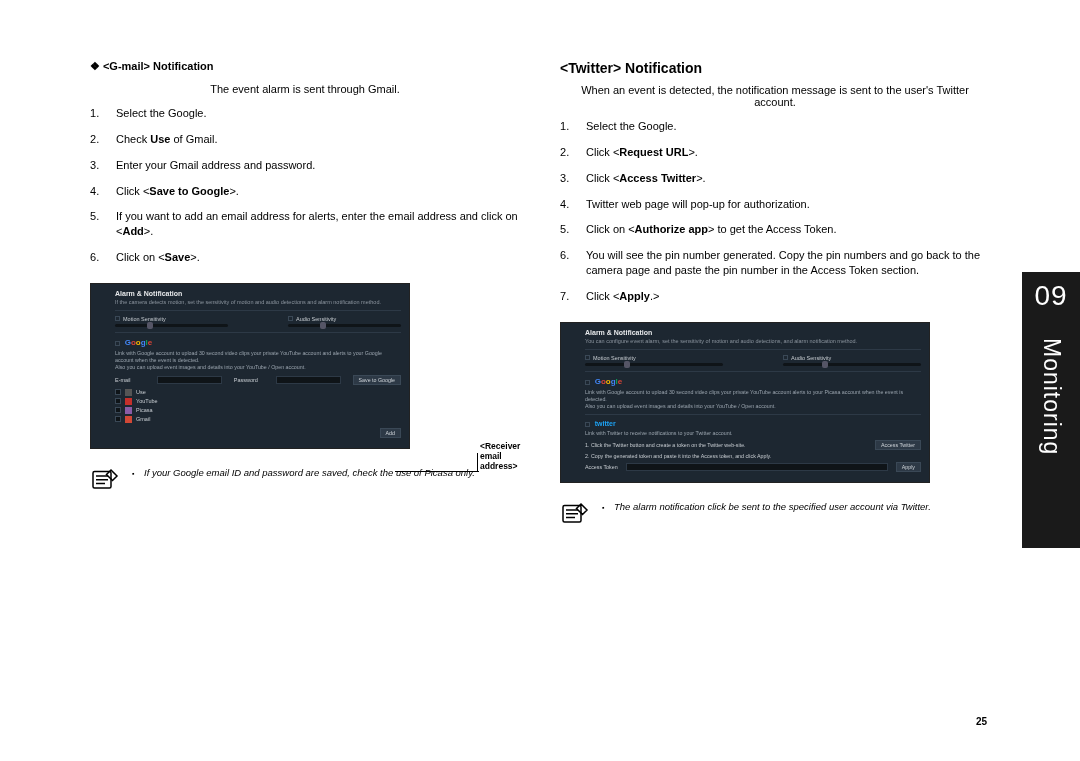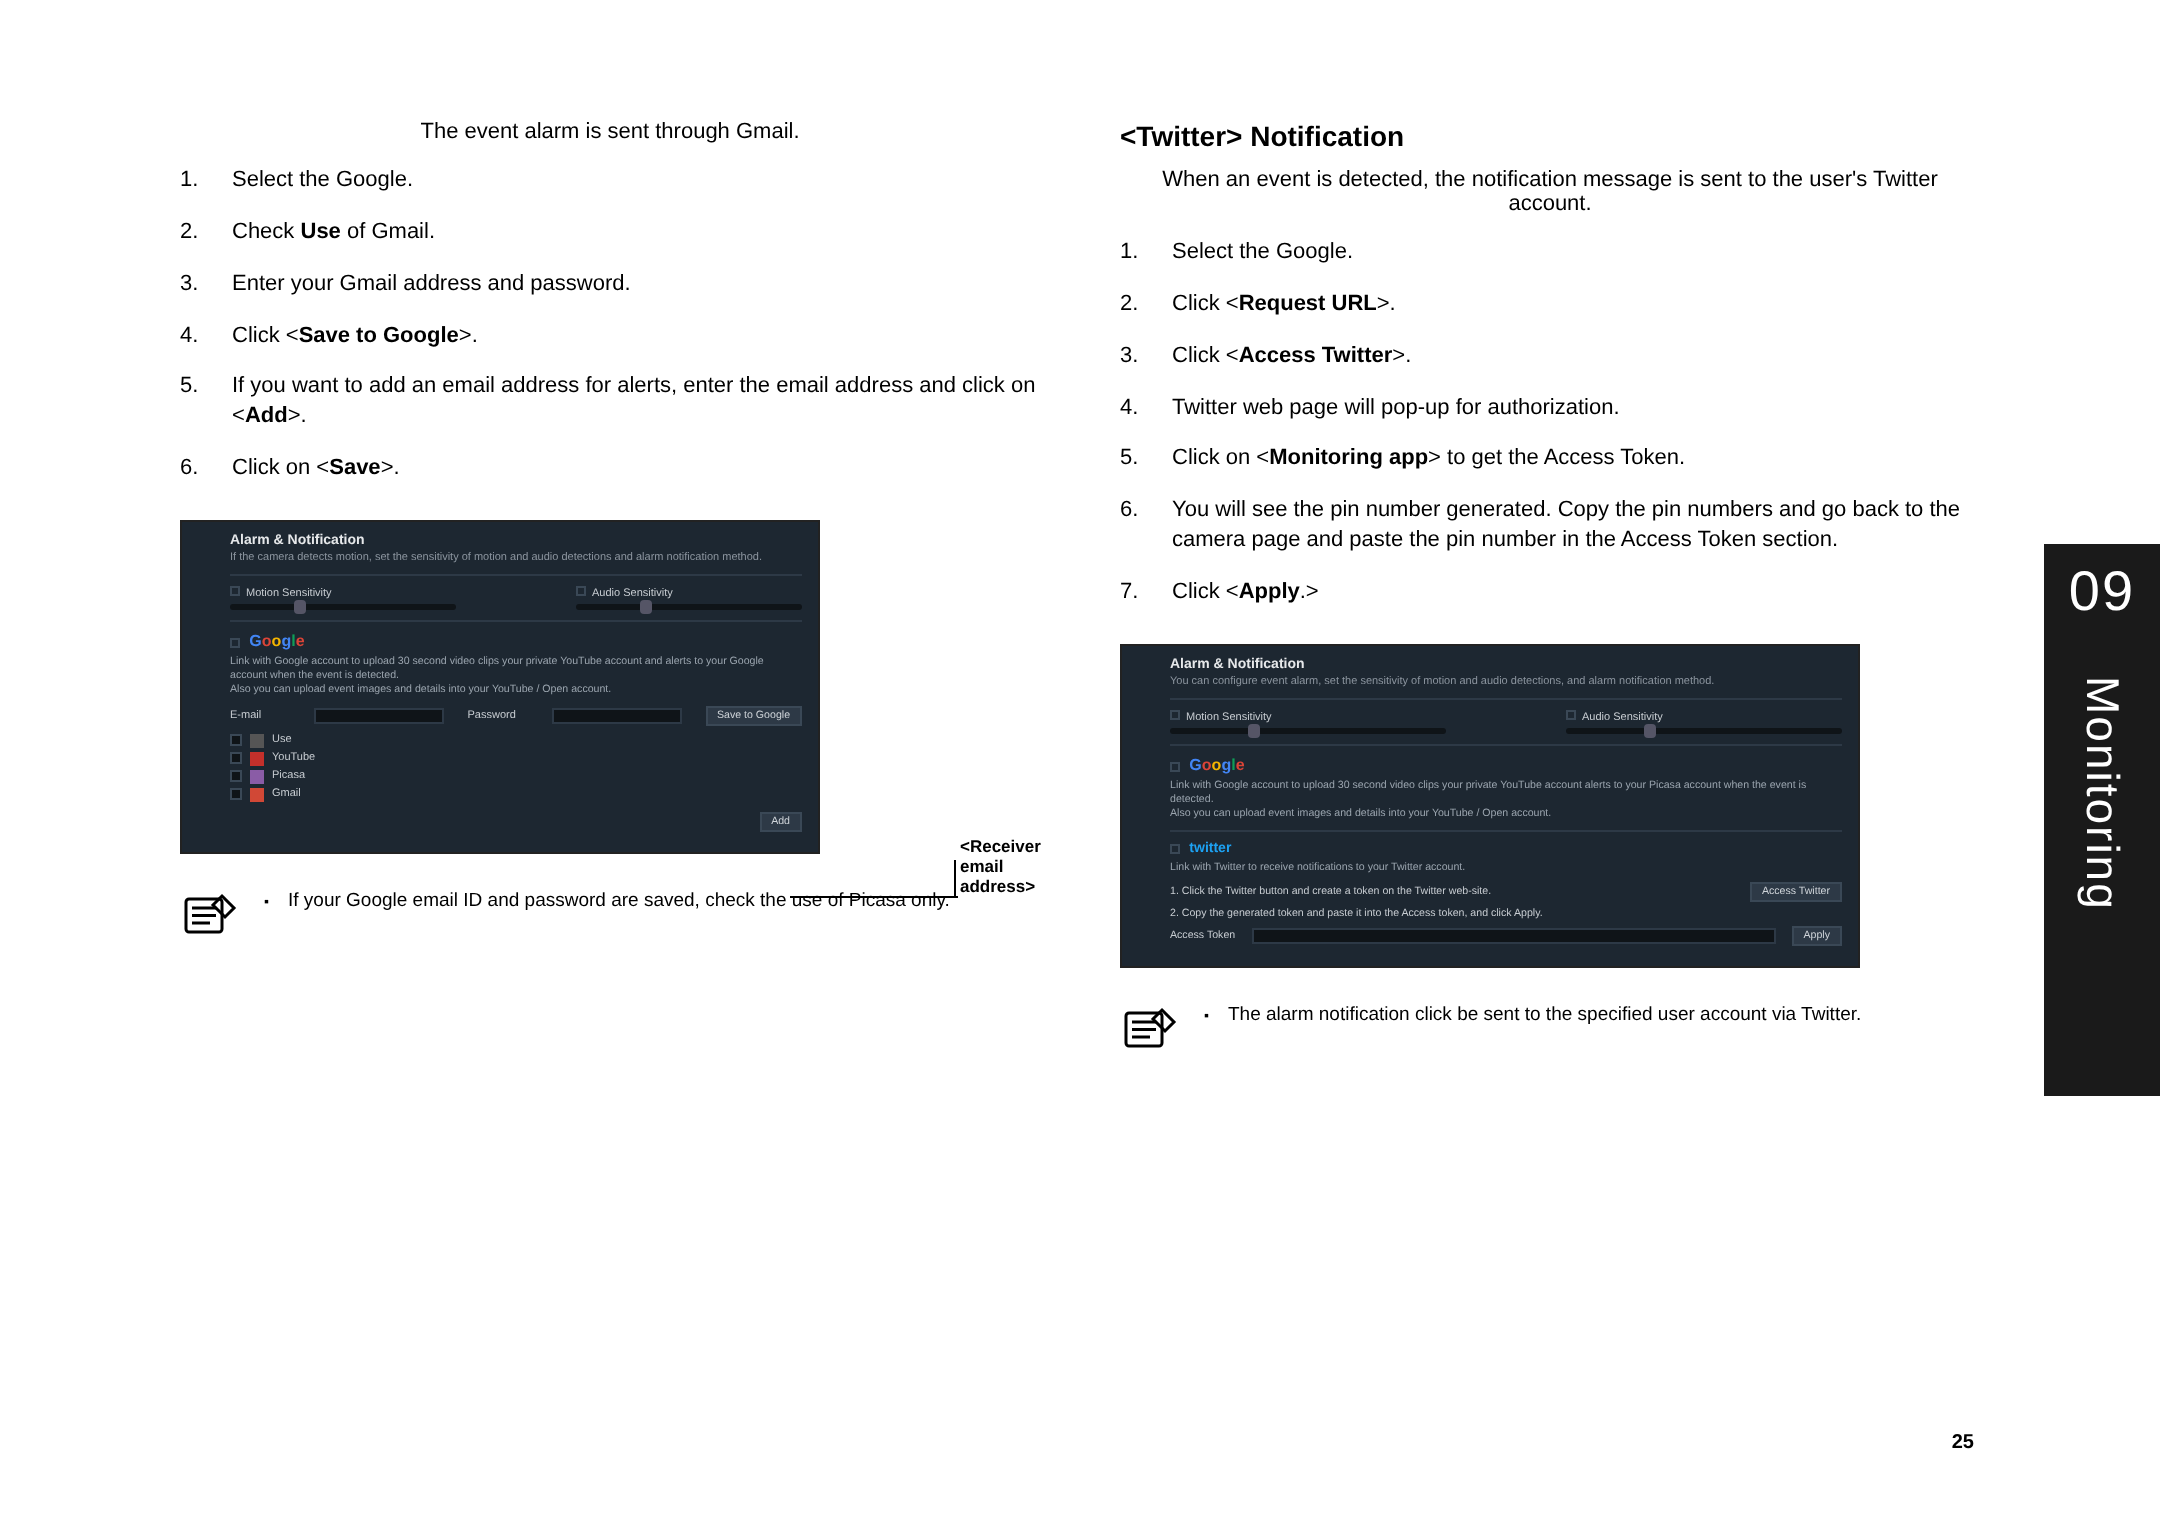--- a/index.html
+++ b/index.html
@@ -75,21 +75,21 @@
   .btn { background:#2d3946; border:1px solid #3a4856; padding:1px 5px; font-size:5.3px; color:#cfd4d9; display:inline-block; }
   .servicelist { margin-top:3px; }
   .svc { display:flex; align-items:center; gap:4px; font-size:5.5px; padding:1px 0; }
   .svc .cb { width:6px; height:6px; background:#0f1418; border:1px solid #3a4856; }
   .svc .ic { width:7px; height:7px; background:#555; }
   .callout {
     position:absolute; left:390px; top:158px; font-size:8.5px; font-weight:bold;
   }
   .callout-line { position:absolute; left:305px; top:188px; width:84px; height:1px; background:#000; }
   .callout-line::after { content:""; position:absolute; left:82px; top:-18px; width:1px; height:18px; background:#000; }
-  .notebox { display:flex; gap:12px; align-items:flex-start; margin-top:18px; }
+  .notebox { display:flex; gap:12px; align-items:flex-start; margin-top:18px;font-style:italic; }
   .noteicon { width:30px; height:24px; }
   .noteicon svg { width:30px; height:24px; }
   .notelist { list-style:none; font-size:9.5px; }
   .notelist li { position:relative; padding-left:12px; line-height:1.3; }
   .notelist li::before { content:"▪"; position:absolute; left:0; font-size:7px; top:2px; }
   .sidebar {
     position:absolute; right:0; top:272px; width:58px; height:276px;
     background:#1a1a1a; color:#fff; display:flex; flex-direction:column;
     align-items:center; justify-content:flex-start; padding-top:8px;
   }
@@ -102,20 +102,21 @@
   .twitterchip { color:#1DA1F2; font-weight:bold; font-size:7px; }
   .twshot .steprow { font-size:5.3px; color:#c7ccd1; margin-top:3px; display:flex; align-items:center; gap:8px; }
   .twshot .steprow .field { flex:1; height:8px; background:#0f1418; border:1px solid #2d3946; }
 </style>
 </head>
 <body>
 
 <div class="page">
 
   <div class="col">
+    <div class="subhead">&lt;G-mail&gt; Notification</div>
     <div class="desc">The event alarm is sent through Gmail.</div>
     <ol>
       <li><span>Select the Google.</span></li>
       <li><span>Check <strong>Use</strong> of Gmail.</span></li>
       <li><span>Enter your Gmail address and password.</span></li>
       <li><span>Click &lt;<strong>Save to Google</strong>&gt;.</span></li>
       <li><span>If you want to add an email address for alerts, enter the email address and click on &lt;<strong>Add</strong>&gt;.</span></li>
       <li><span>Click on &lt;<strong>Save</strong>&gt;.</span></li>
     </ol>
 
@@ -190,21 +191,21 @@
   </div>
 
   <div class="col">
     <div class="mainhead">&lt;Twitter&gt; Notification</div>
     <div class="desc">When an event is detected, the notification message is sent to the user's Twitter account.</div>
     <ol>
       <li><span>Select the Google.</span></li>
       <li><span>Click &lt;<strong>Request URL</strong>&gt;.</span></li>
       <li><span>Click &lt;<strong>Access Twitter</strong>&gt;.</span></li>
       <li><span>Twitter web page will pop-up for authorization.</span></li>
-      <li><span>Click on &lt;<strong>Monitoring app</strong>&gt; to get the Access Token.</span></li>
+      <li><span>Click on &lt;<strong>Authorize app</strong>&gt; to get the Access Token.</span></li>
       <li><span>You will see the pin number generated. Copy the pin numbers and go back to the camera page and paste the pin number in the Access Token section.</span></li>
       <li><span>Click &lt;<strong>Apply</strong>.&gt;</span></li>
     </ol>
 
     <div class="shot-wrap">
       <div class="shot twshot" style="width:370px;">
         <div class="title">Alarm &amp; Notification</div>
         <div class="sub">You can configure event alarm, set the sensitivity of motion and audio detections, and alarm notification method.</div>
         <div class="divider"></div>
         <div class="sliderblock">

